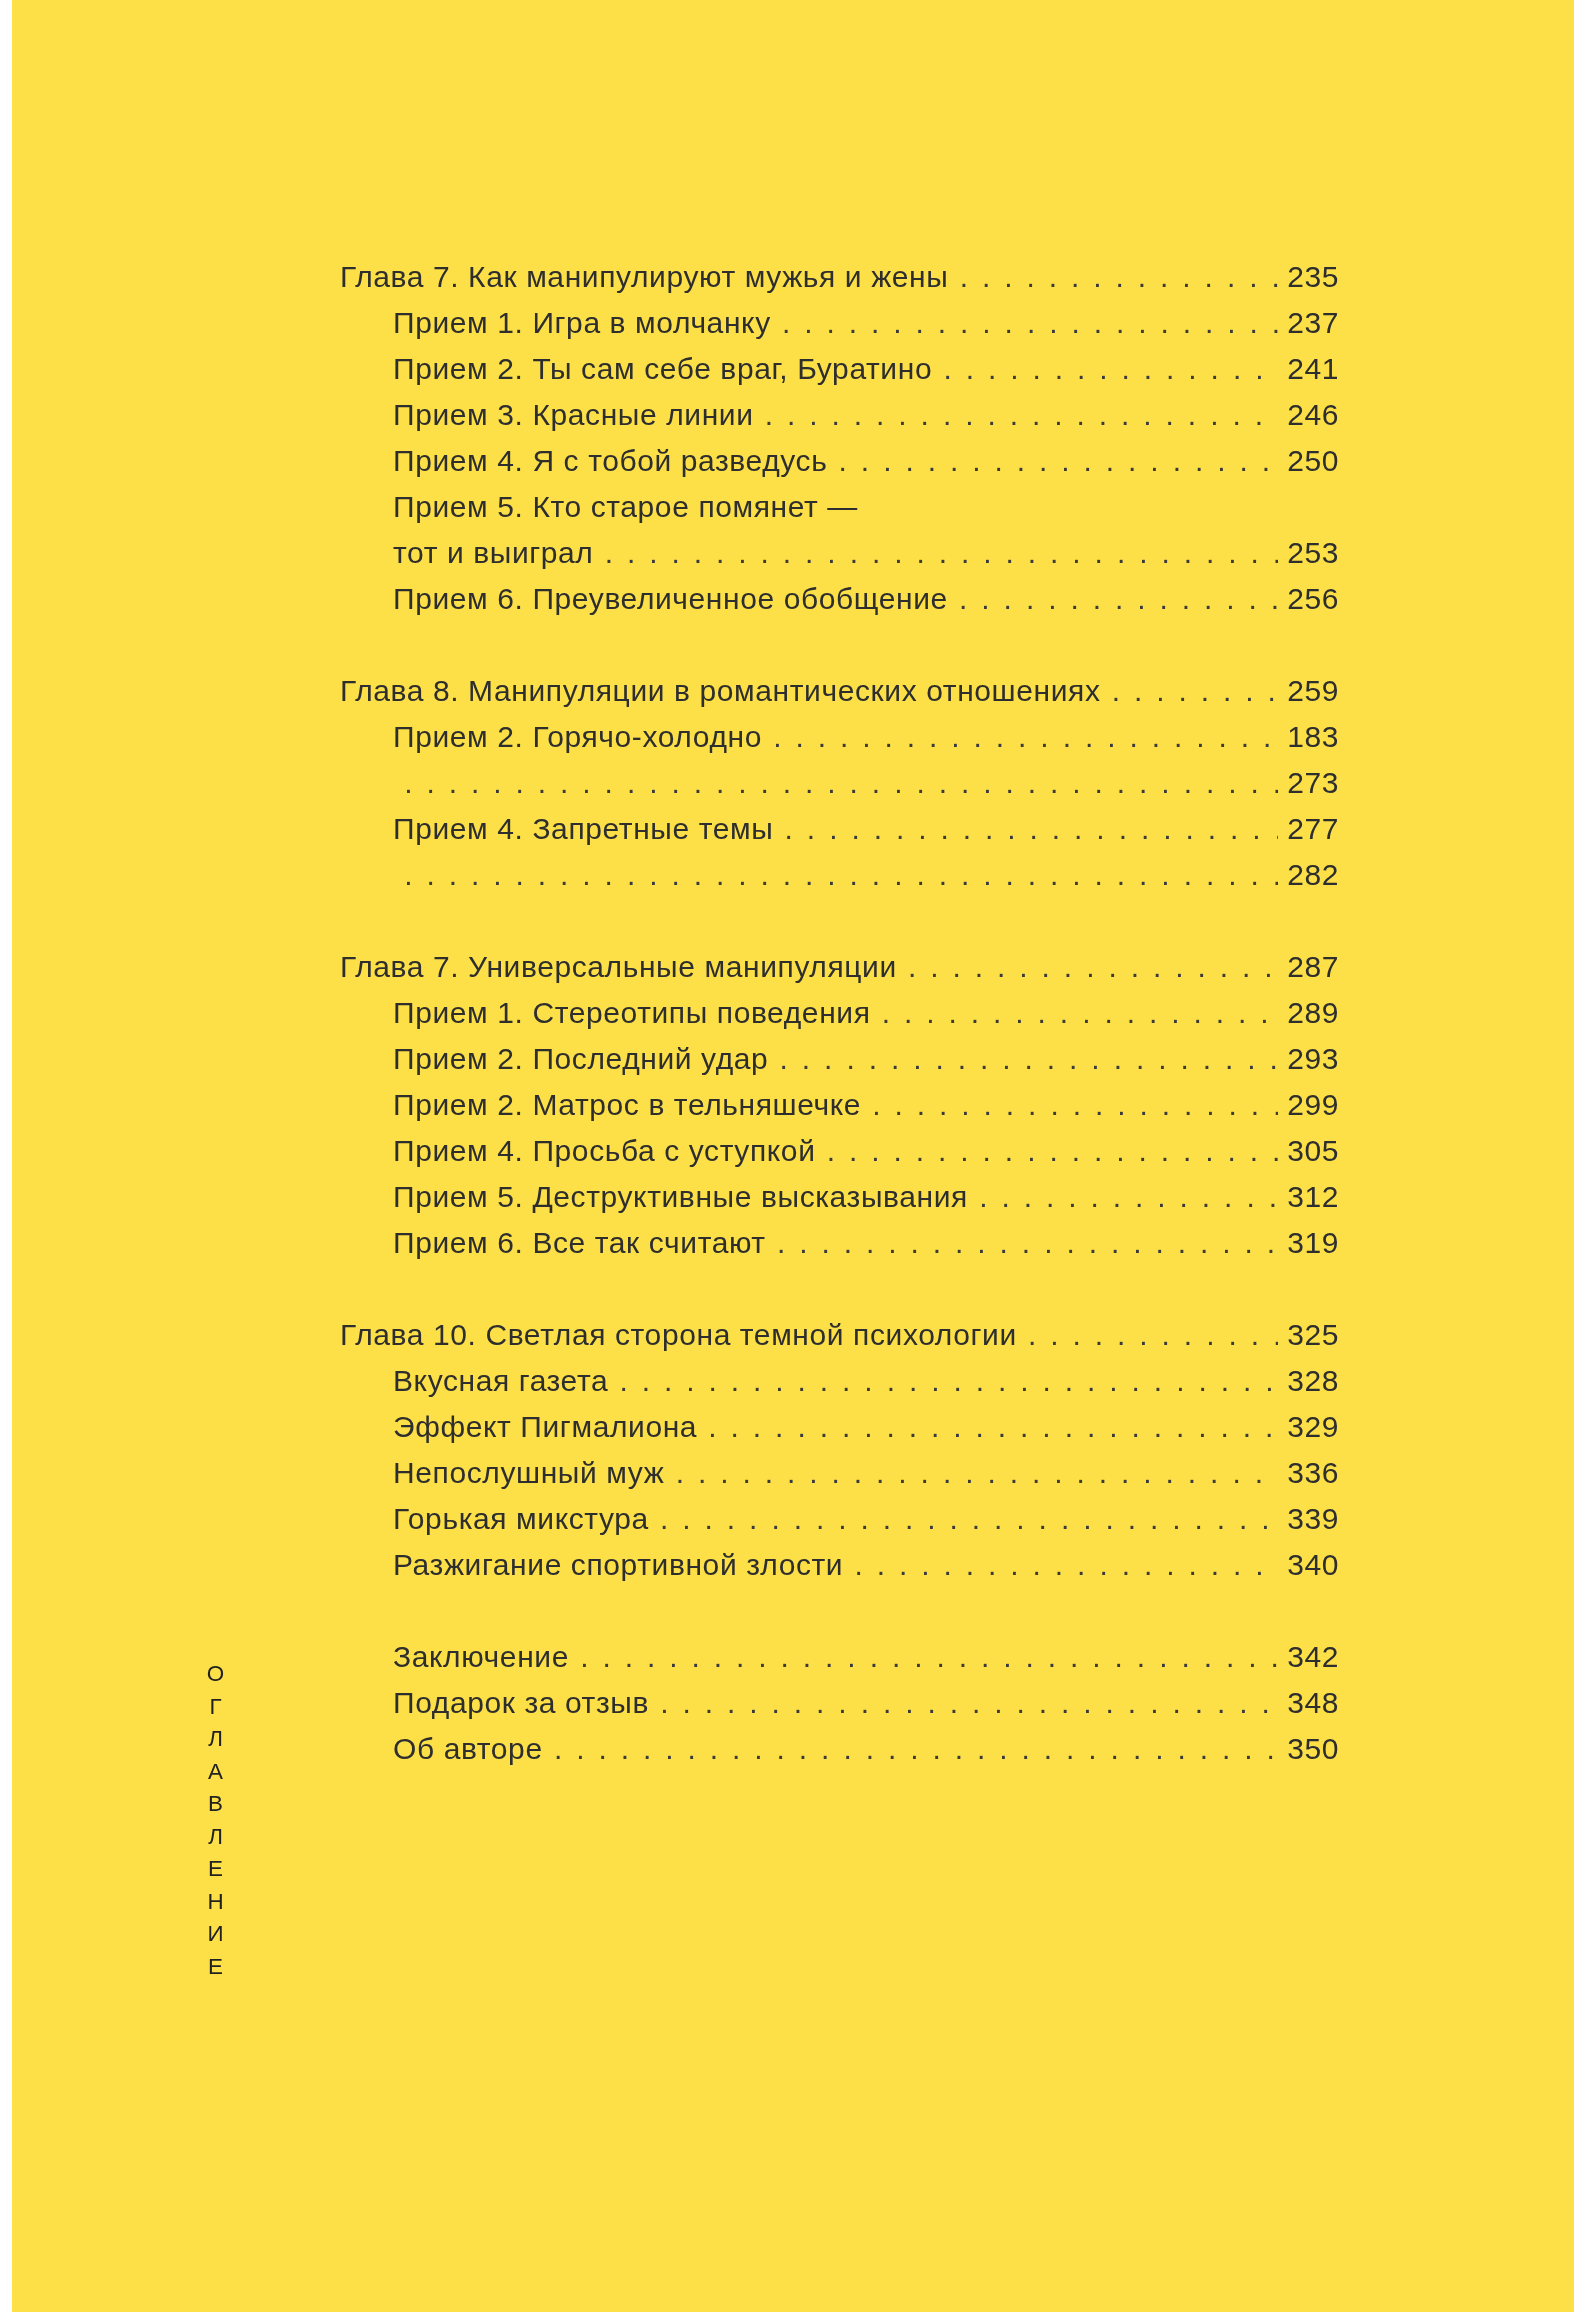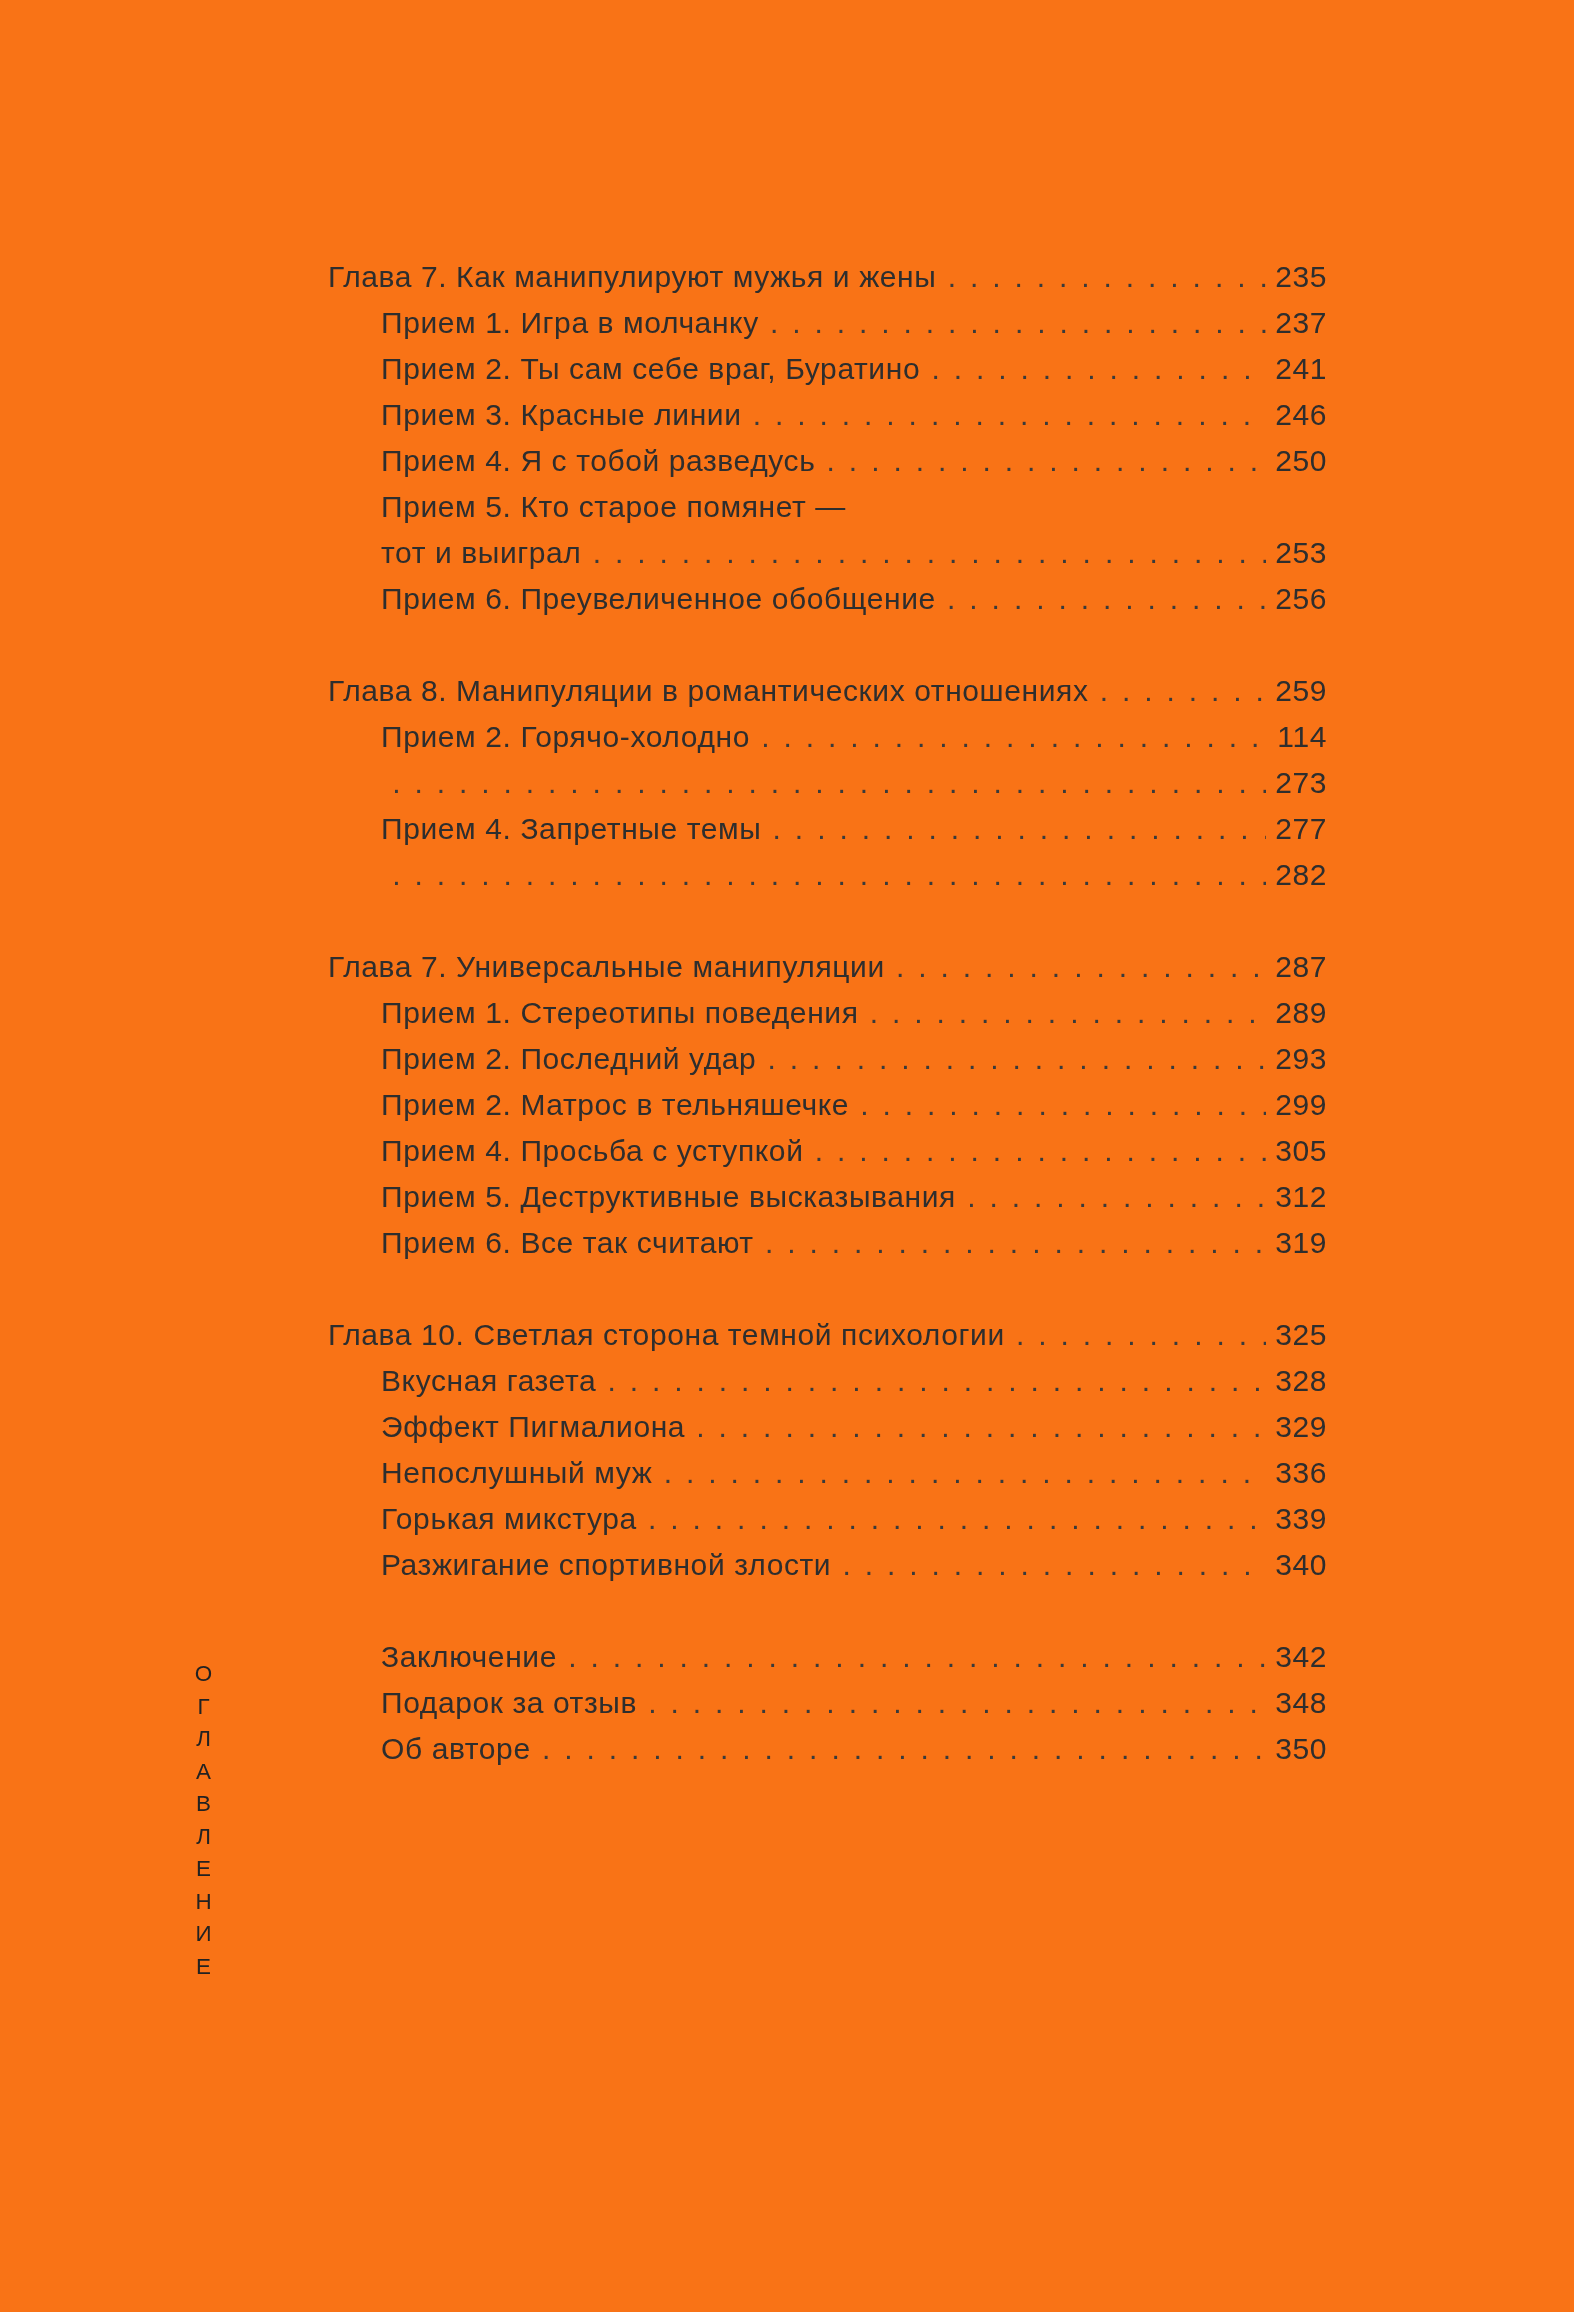--- a/index.html
+++ b/index.html
@@ -8,21 +8,22 @@
     width: 1575px;
     height: 2313px;
     position: relative;
     overflow: hidden;
     font-family: "Liberation Sans", sans-serif;
     color: #2e2e2e;
   }
   .page {
     position: absolute;
     inset: 0;
-    background: #f97316;
+    background: #fde047;
+    margin-left: 12px;
   }
   .toc {
     position: absolute;
     left: 328px;
     top: 254px;
     width: 999px;
   }
   .row {
     display: flex;
     align-items: baseline;
@@ -112,21 +113,21 @@
 
     <div class="section">
       <div class="row chapter">
         <span class="t">Глава 8. Манипуляции в романтических отношениях</span>
         <span class="leader"></span>
         <span class="pg">259</span>
       </div>
       <div class="row item">
         <span class="t">Прием 2. Горячо-холодно</span>
         <span class="leader"></span>
-        <span class="pg">114</span>
+        <span class="pg">183</span>
       </div>
       <div class="row item">
         <span class="leader"></span>
         <span class="pg">273</span>
       </div>
       <div class="row item">
         <span class="t">Прием 4. Запретные темы</span>
         <span class="leader"></span>
         <span class="pg">277</span>
       </div>

